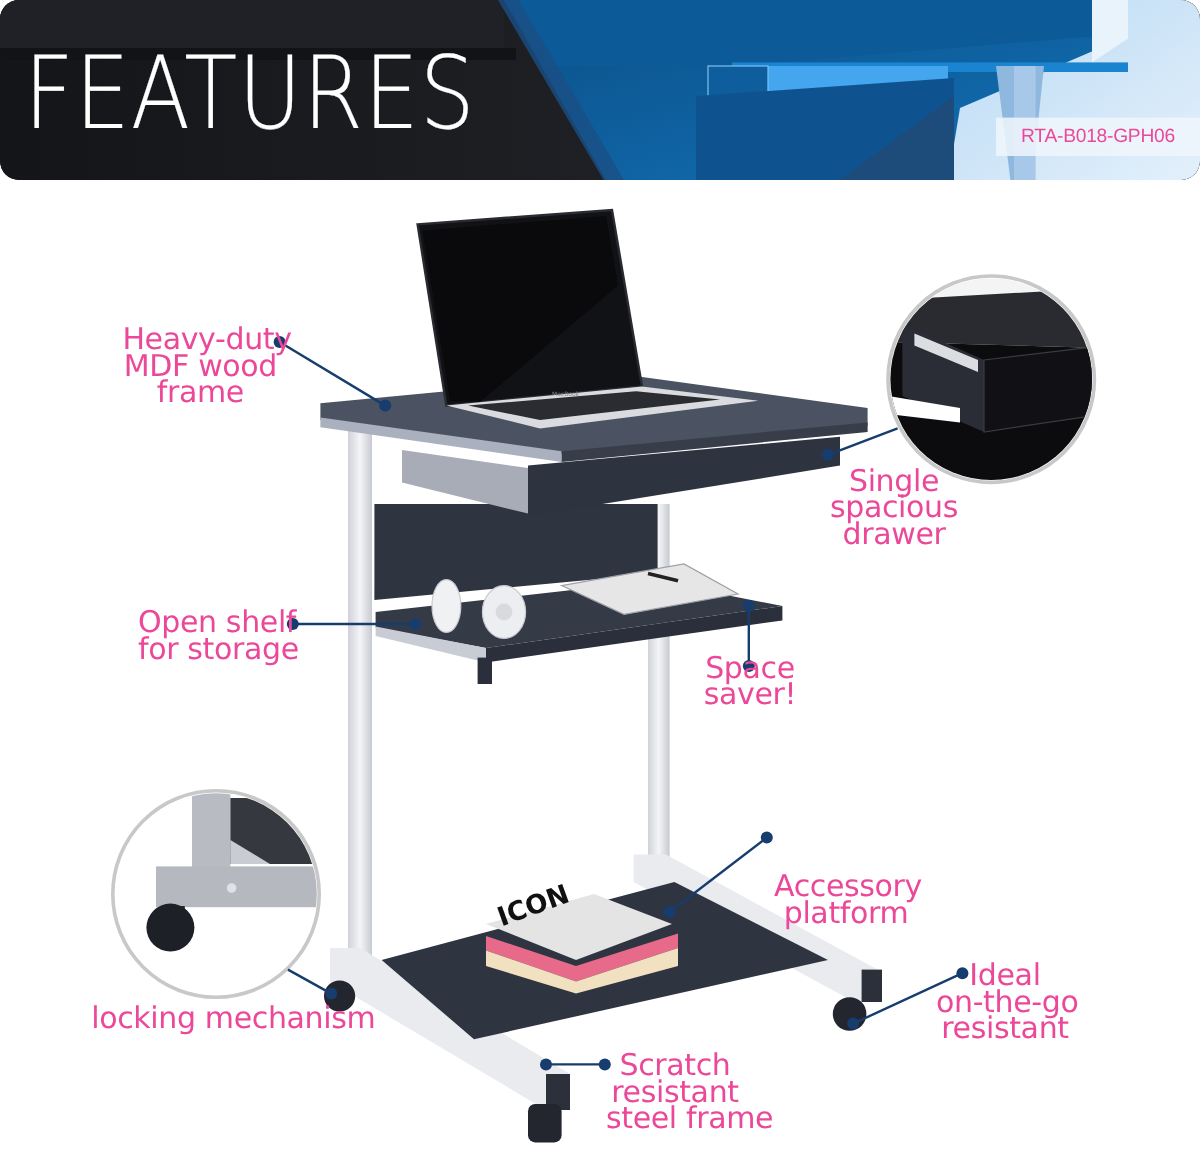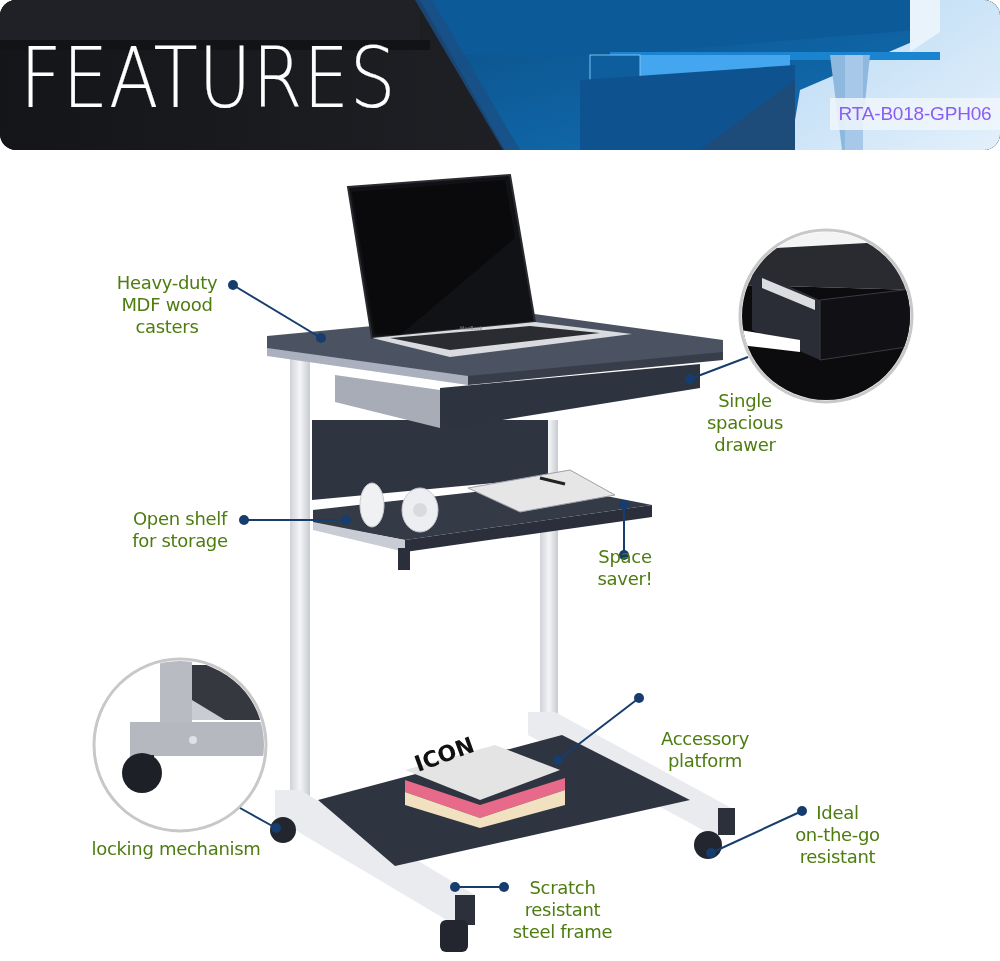--- a/index.html
+++ b/index.html
@@ -12,28 +12,28 @@
   .banner-title {
     position: absolute; left: 20px; top: 36px;
     font-family: "DejaVu Sans", sans-serif; font-weight: 200;
     font-size: 84px; letter-spacing: 1px; color: #ffffff;
     line-height: 1; transform: scaleX(0.86); transform-origin: left top;
     -webkit-text-stroke: 0.2px #fff;
   }
   .sku-badge {
     position: absolute; left: 830px; top: 98px; width: 170px; height: 32px;
     background: rgba(240,246,252,0.85);
-    font-family: "Liberation Sans", sans-serif; font-size: 19px; color: #8b5cf6;
+    font-family: "Liberation Sans", sans-serif; font-size: 16px; color: #ec4899;
     display: flex; align-items: center; justify-content: center; letter-spacing: -0.2px;
   }
 
   
   .callout {
     position: absolute; font-family: "DejaVu Sans", sans-serif;
-    font-size: 18px; line-height: 22px; color: #4d7c0f; text-align: center;
+    font-size: 25px; line-height: 22px; color: #ec4899; text-align: center;
     letter-spacing: -0.3px;
   }
   .callout span { display: block; white-space: nowrap; }
 
   .stage { position: absolute; left: 0; top: 0; width: 1000px; height: 961px; }
   .stage svg { position: absolute; left: 0; top: 0; }
 </style>
 </head>
 <body>
 
@@ -220,21 +220,21 @@
       <line x1="455" y1="887" x2="504" y2="887"></line>
       <circle cx="455" cy="887" r="5" stroke="none"></circle>
       <circle cx="504" cy="887" r="5" stroke="none"></circle>
     </g>
   </svg>
 </div>
 
 <div class="callout" style="left:102px; top:272px; width:130px;">
   <span>Heavy-duty</span>
   <span>MDF wood</span>
-  <span>casters</span>
+  <span>frame</span>
 </div>
 
 <div class="callout" style="left:690px; top:390px; width:110px;">
   <span>Single</span>
   <span>spacious</span>
   <span>drawer</span>
 </div>
 
 <div class="callout" style="left:115px; top:508px; width:130px;">
   <span>Open shelf</span>

